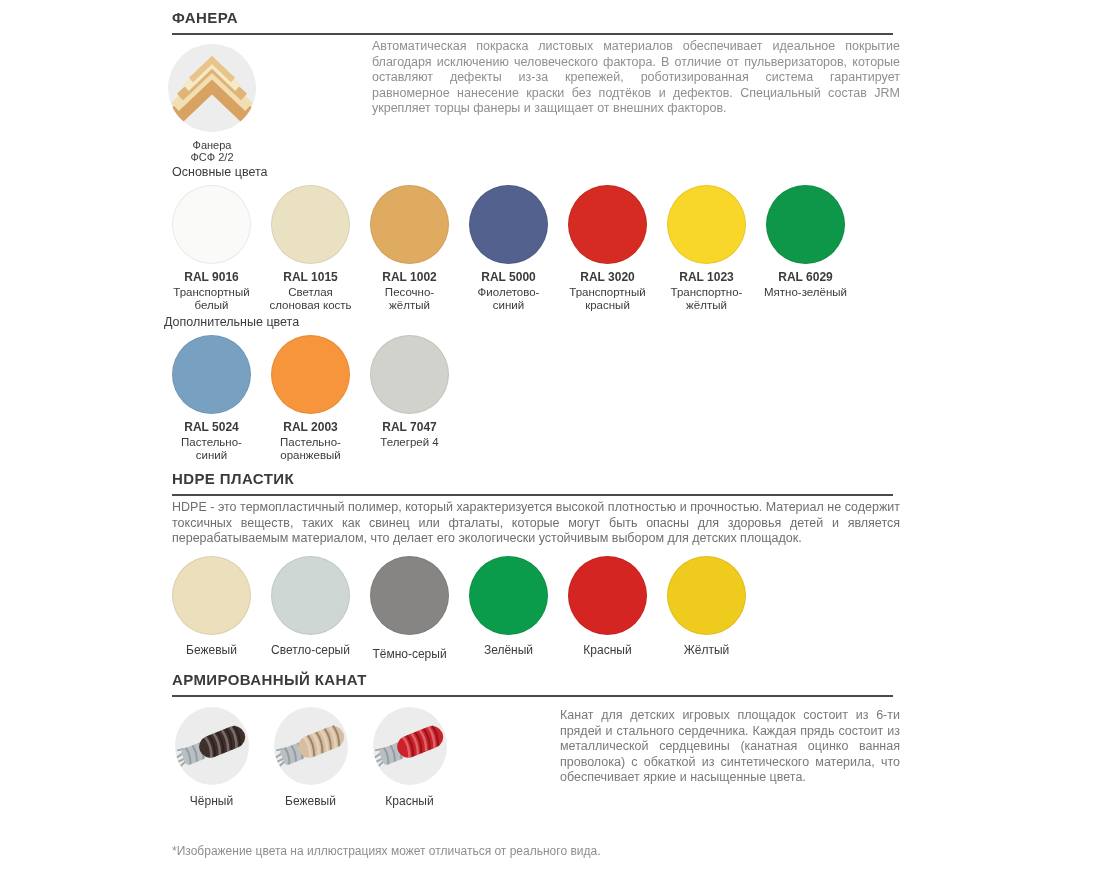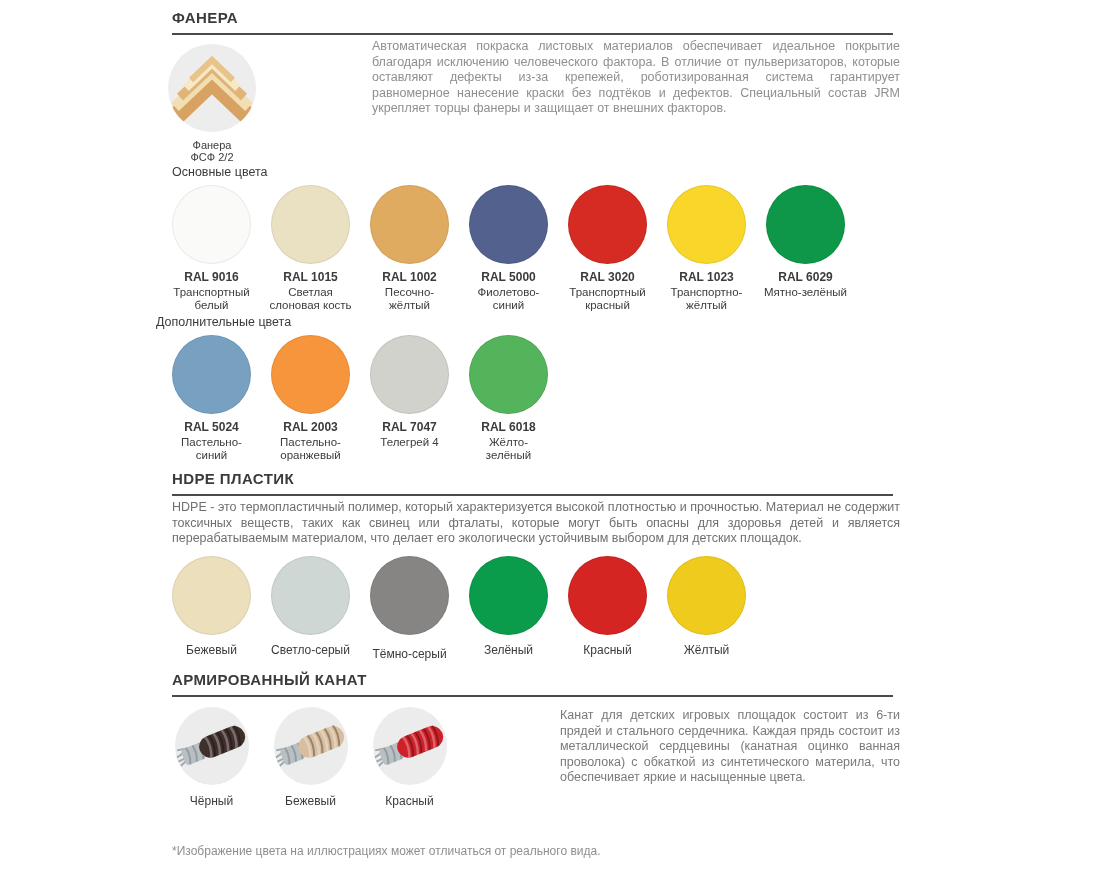--- a/index.html
+++ b/index.html
@@ -109,45 +109,39 @@
       <div class="cname">Транспортно-
 жёлтый</div>
     </div>
     <div class="swatch">
       <div class="circle" style="background: rgb(14, 151, 73);"></div>
       <div class="code">RAL 6029</div>
       <div class="cname">Мятно-зелёный</div>
     </div>
   </div>
 
-  <div class="abs sub-label" style="left:156px;top:315px;">Дополнительные цвета</div>
+  <div class="abs sub-label" style="left:164px;top:315px;">Дополнительные цвета</div>
 
   <div class="abs row" style="left:162px;top:335px;">
     <div class="swatch">
       <div class="circle" style="background: rgb(120, 161, 193);"></div>
       <div class="code">RAL 5024</div>
       <div class="cname">Пастельно-
 синий</div>
     </div>
     <div class="swatch">
       <div class="circle" style="background: rgb(246, 149, 60);"></div>
       <div class="code">RAL 2003</div>
       <div class="cname">Пастельно-
 оранжевый</div>
     </div>
     <div class="swatch">
       <div class="circle" style="background: rgb(210, 210, 204);"></div>
       <div class="code">RAL 7047</div>
       <div class="cname">Телегрей 4</div>
-    </div>
-    <div class="swatch">
-      <div class="circle" style="background: rgb(84, 180, 91);"></div>
-      <div class="code">RAL 6018</div>
-      <div class="cname">Жёлто-
-зелёный</div>
     </div>
   </div>
 
   <h2 class="abs sec-title" style="left:172px;top:470px;">HDPE ПЛАСТИК</h2>
 
   <p class="abs para mid" style="left:172px;top:500px;width:728px;">HDPE - это термопластичный полимер, который характеризуется высокой плотностью и прочностью. Материал не содержит токсичных веществ, таких как свинец или фталаты, которые могут быть опасны для здоровья детей и является перерабатываемым материалом, что делает его экологически устойчивым выбором для детских площадок.</p>
 
   <div class="abs row" style="left:162px;top:556px;">
     <div class="swatch">
       <div class="circle" style="background: rgb(235, 223, 188);"></div>

